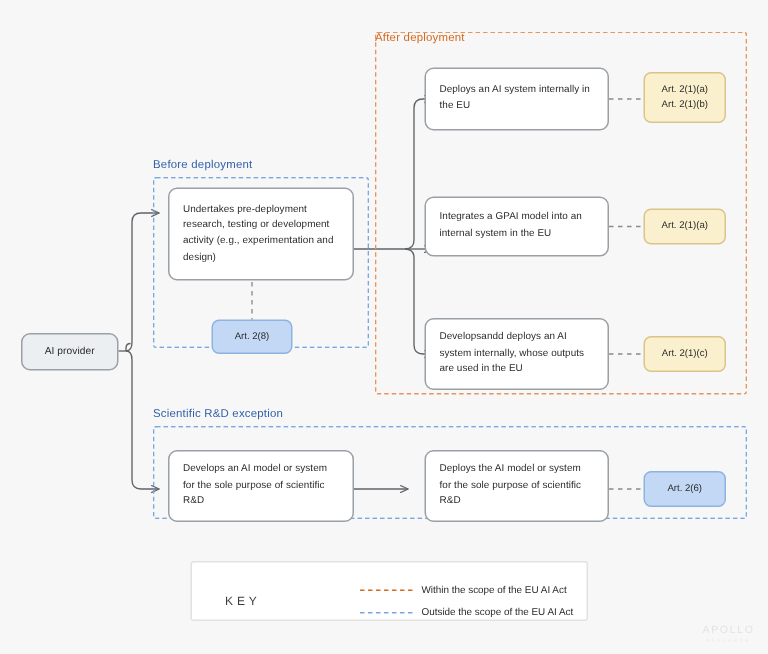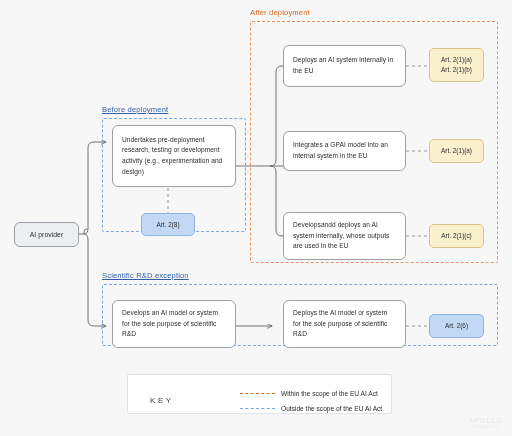--- a/index.html
+++ b/index.html
@@ -39,22 +39,22 @@
   }
   .frame-out {
     border: 1px dashed #7ba7e0;
   }
   .group-label {
     position: absolute;
     font-size: 7.6px;
     letter-spacing: 0.15px;
     white-space: nowrap;
   }
-  .label-in { color: #d2691e; }
-  .label-out { color: #2f5fa8; text-decoration: underline; }
+  .label-in { color: #d2691e; margin-top: 12px; }
+  .label-out { color: #2f5fa8; }
 
   
   .node {
     position: absolute;
     box-sizing: border-box;
     background: #ffffff;
     border: 1px solid #9aa0a6;
     border-radius: 6px;
     display: flex;
     align-items: center;

